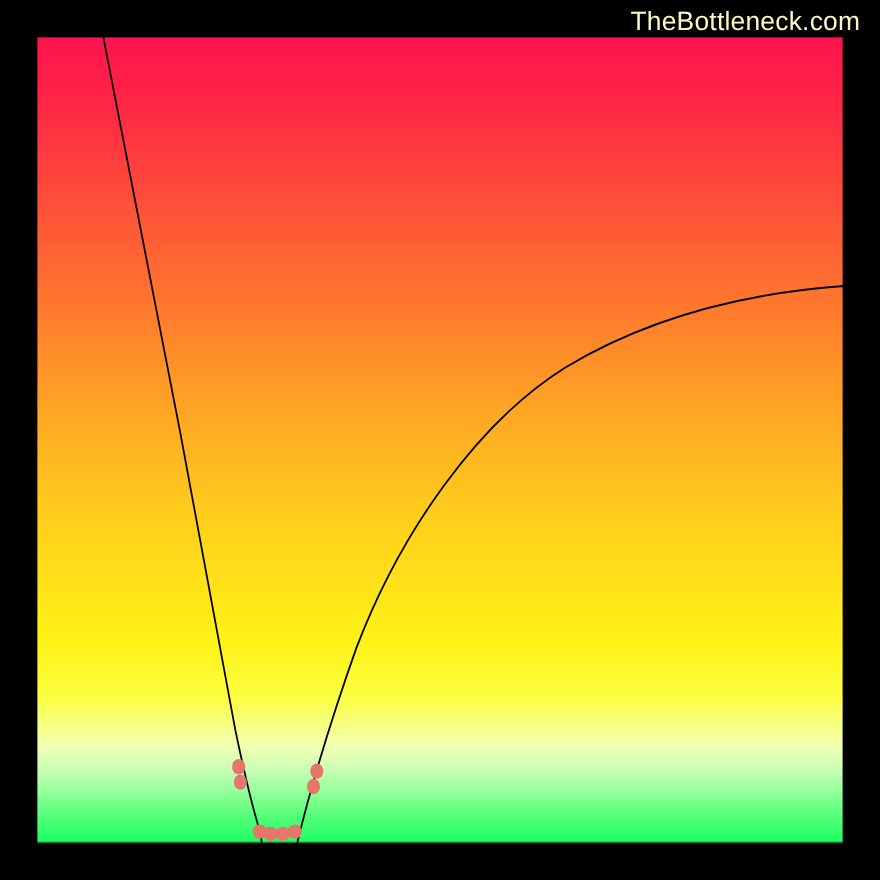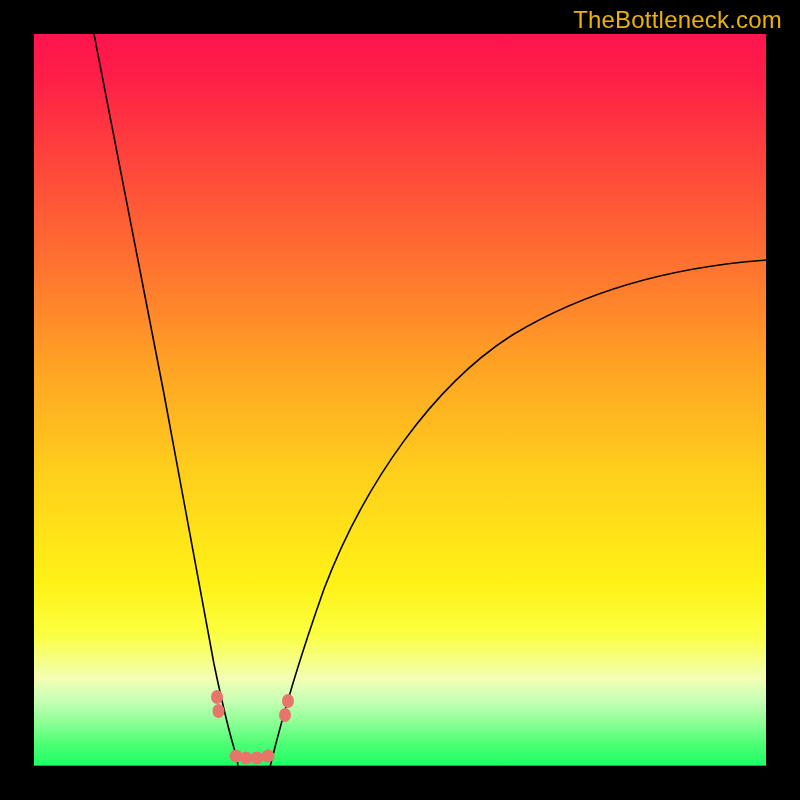--- a/index.html
+++ b/index.html
@@ -38,21 +38,21 @@
       #f3ffb4 88%,
       #c8ffb5 91%,
       #8eff97 94%,
       #4dff75 97%,
       #1dff63 100%);
   }
   .watermark {
     position: absolute;
     top: 6px;
     right: 18px;
-    color: #eab308;
+    color: #fef9c3;
     font-size: 24px;
     font-weight: 500;
     letter-spacing: 0.2px;
   }
   svg.overlay {
     position: absolute;
     left: 0;
     top: 0;
     width: 732px;
     height: 732px;

